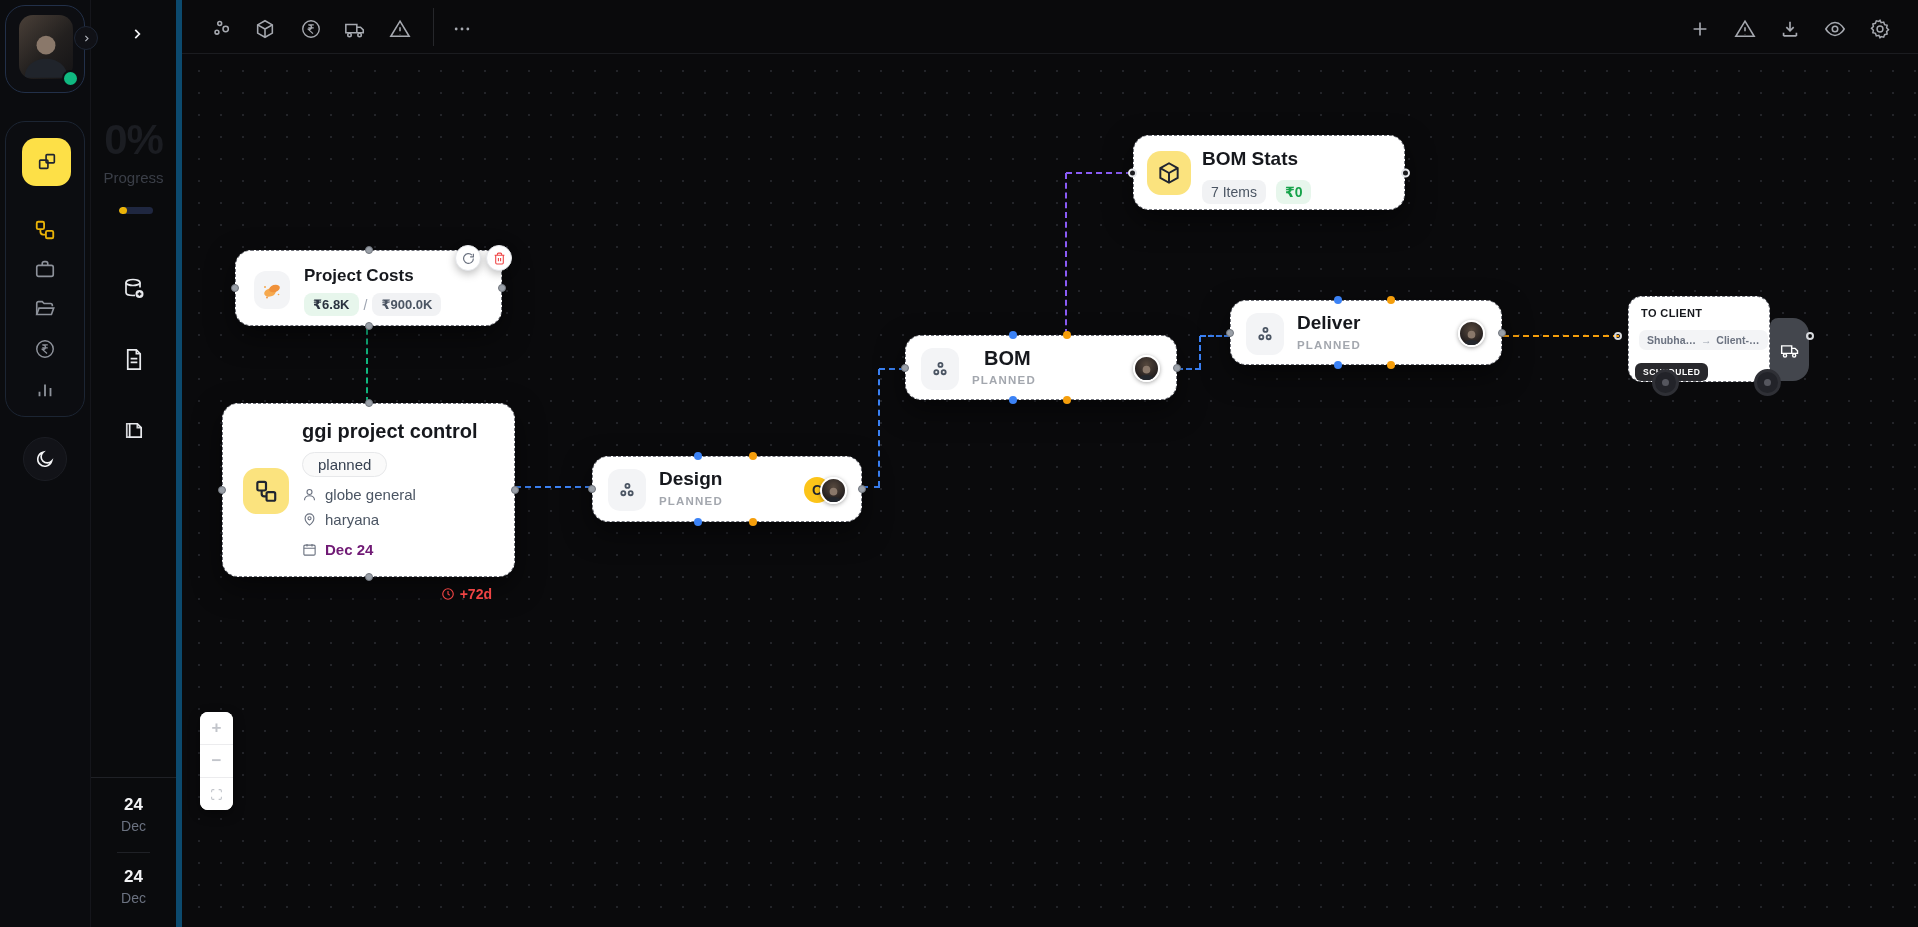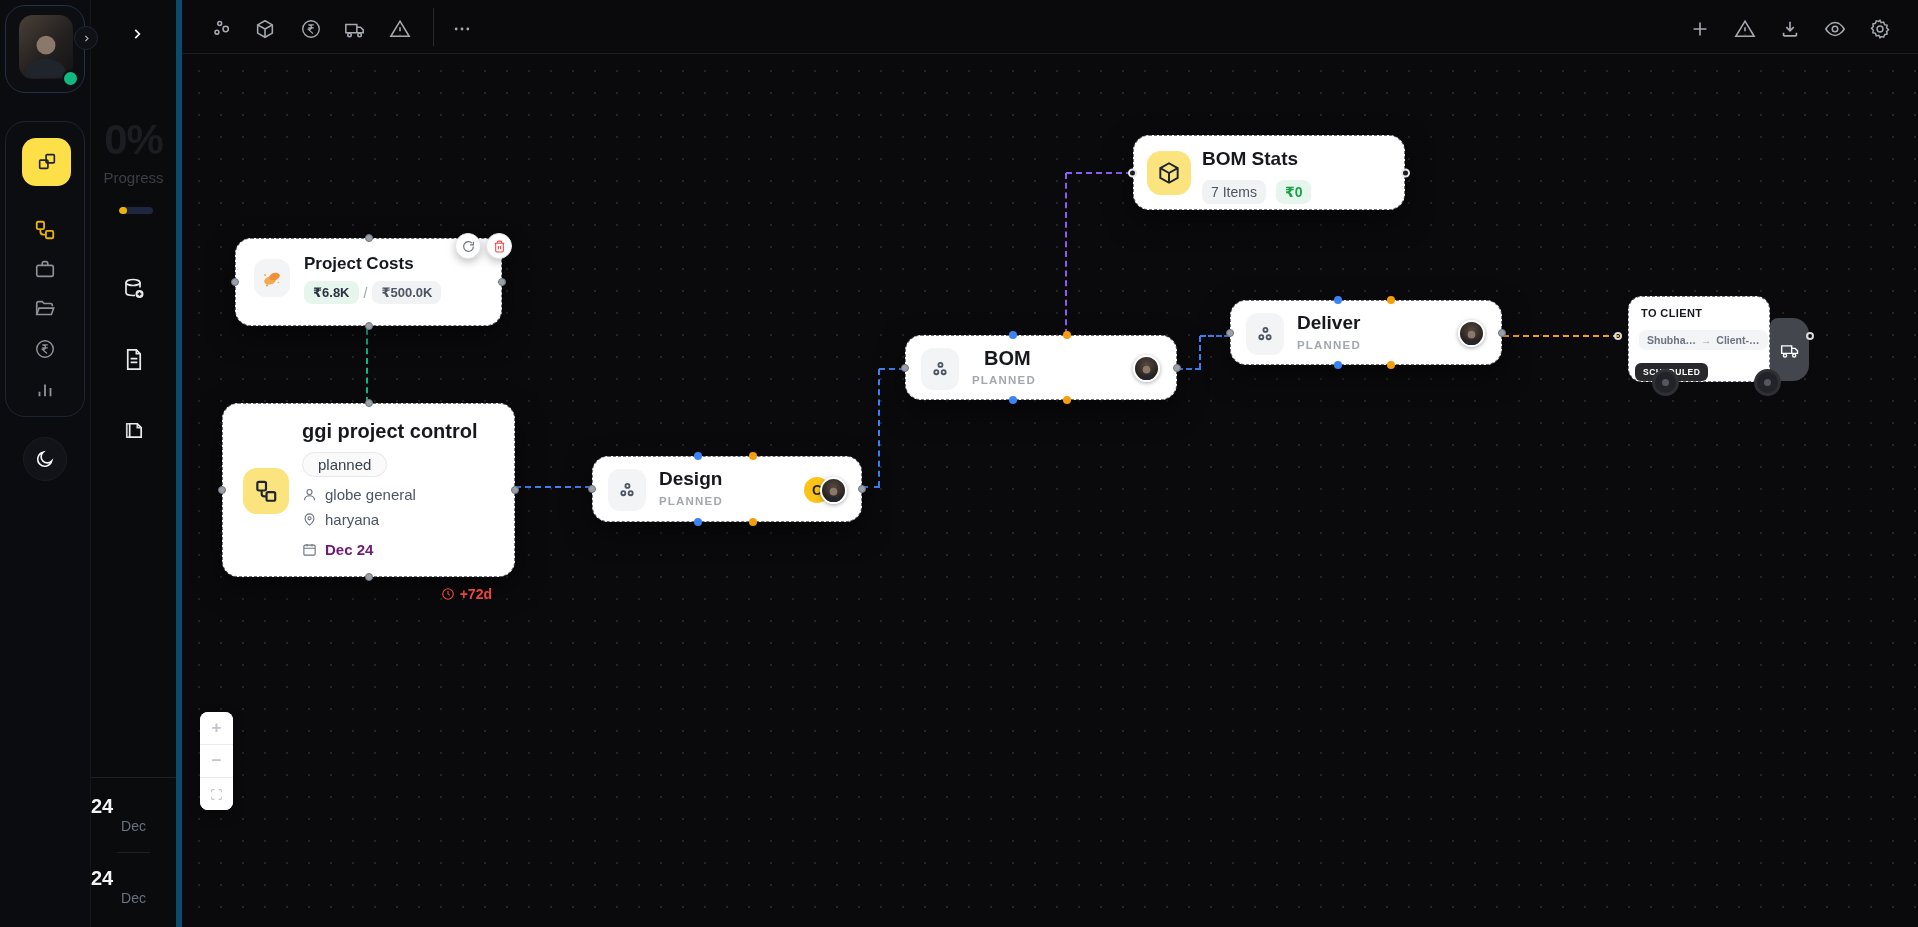--- a/index.html
+++ b/index.html
@@ -27,21 +27,21 @@
     display:flex; align-items:center; justify-content:center; color:#f3f4f6; }
   
   .panel { position:absolute; left:91px; top:0; width:91px; height:100%; background:#0a0b0d; border-right:6px solid #0c4a6e; z-index:15; }
   .expand-btn { position:absolute; left:36px; top:24px; width:20px; height:20px; color:#f3f4f6; display:flex; align-items:center; justify-content:center; }
   .progress-value { position:absolute; left:0; top:116px; width:100%; text-align:center; font-size:42px; font-weight:800; color:#1b1d22; letter-spacing:-1px; }
   .progress-label { position:absolute; left:0; top:169px; width:100%; text-align:center; font-size:15px; color:#3b3f48; }
   .progress-bar { position:absolute; left:28px; top:207px; width:34px; height:7px; border-radius:4px; background:#1f2740; overflow:hidden; }
   .progress-fill { width:8px; height:100%; background:#eab308; border-radius:4px; }
   .panel-tool { position:absolute; left:50%; transform:translateX(-50%); width:24px; height:24px; color:#e8eaed; }
   .tl-divider { position:absolute; height:1px; background:#1f2126; }
-  .tl-day { position:absolute; left:0; width:100%; font-size:20px; font-weight:800; color:#f3f4f6; }
+  .tl-day { position:absolute; left:0; width:100%; text-align:center; font-size:17px; font-weight:800; color:#f3f4f6; }
   .tl-month { position:absolute; left:0; width:100%; text-align:center; font-size:14px; color:#6b7280; }
   
   .canvas { position:absolute; left:182px; top:0; right:0; bottom:0; background:#0a0a0c;
     background-image:radial-gradient(#232429 1.1px, transparent 1.1px); background-size:22px 22px; background-position:6px 16px; }
   .toolbar { position:absolute; left:0; top:0; right:0; height:54px; background:#0a0a0c; border-bottom:1px solid #1b1c20; z-index:10; }
   .tb-ic { position:absolute; top:17px; width:24px; height:24px; color:#a6a9b0; display:flex; align-items:center; justify-content:center; }
   .tb-divider { position:absolute; left:251px; top:8px; width:1px; height:38px; background:#26272b; }
   
   .eh { position:absolute; height:0; z-index:1; }
   .ev { position:absolute; width:0; z-index:1; } .ev.green { border-left:2px dashed #10b981; }
@@ -281,35 +281,35 @@
     <div class="eh blue" style="left:680px;top:486px;width:18px"></div>
     <div class="ev blue" style="left:696px;top:369px;height:118px"></div>
     <div class="eh blue" style="left:697px;top:368px;width:26px"></div>
     <div class="eh blue" style="left:995px;top:368px;width:24px"></div>
     <div class="ev blue" style="left:1017px;top:336px;height:33px"></div>
     <div class="eh blue" style="left:1018px;top:335px;width:30px"></div>
     <div class="ev purple" style="left:883px;top:173px;height:162px"></div>
     <div class="eh purple" style="left:884px;top:172px;width:66px"></div>
     <div class="eh orange" style="left:1321px;top:335px;width:116px"></div>
 
-    <div class="node" style="left:53px;top:238px;width:267px;height:88px">
+    <div class="node" style="left:53px;top:250px;width:267px;height:76px">
       <div class="tile gray" style="left:18px;top:20px;width:36px;height:38px">
         <svg width="24" height="24" viewBox="0 0 24 24" fill="none">
           <ellipse cx="10" cy="14.5" rx="6" ry="4" fill="#f6a94e" transform="rotate(-18 10 14.5)"></ellipse>
           <ellipse cx="14.5" cy="10.5" rx="5.5" ry="3.6" fill="#f0913a" transform="rotate(-18 14.5 10.5)"></ellipse>
           <circle cx="5" cy="9" r="1" fill="#f6a94e"></circle>
             <circle cx="7" cy="19.5" r=".9" fill="#f0913a"></circle>
             <circle cx="18.5" cy="16.5" r=".8" fill="#f6a94e"></circle>
         </svg>
       </div>
       <div class="n-title" style="left:68px;top:15px;font-size:17px">Project Costs</div>
       <div style="position:absolute;left:68px;top:42px;display:flex;align-items:center">
         <span class="badge green">₹6.8K</span>
         <span class="slash">/</span>
-        <span class="badge grayb">₹500.0K</span>
+        <span class="badge grayb">₹900.0K</span>
       </div>
       <div class="action-btn" style="left:219px;top:-6px">
         <svg width="13" height="13" viewBox="0 0 24 24" fill="none" stroke="#6b7280" stroke-width="2.2">
           <path d="M21 12a9 9 0 1 1-2.6-6.3"></path>
             <path d="M21 3v6h-6"></path>
         </svg>
       </div>
       <div class="action-btn" style="left:250px;top:-6px">
         <svg width="13" height="13" viewBox="0 0 24 24" fill="none" stroke="#ef4444" stroke-width="2">
           <path d="M3 6h18M8 6V4a2 2 0 0 1 2-2h4a2 2 0 0 1 2 2v2M19 6v14a2 2 0 0 1-2 2H7a2 2 0 0 1-2-2V6"></path>

